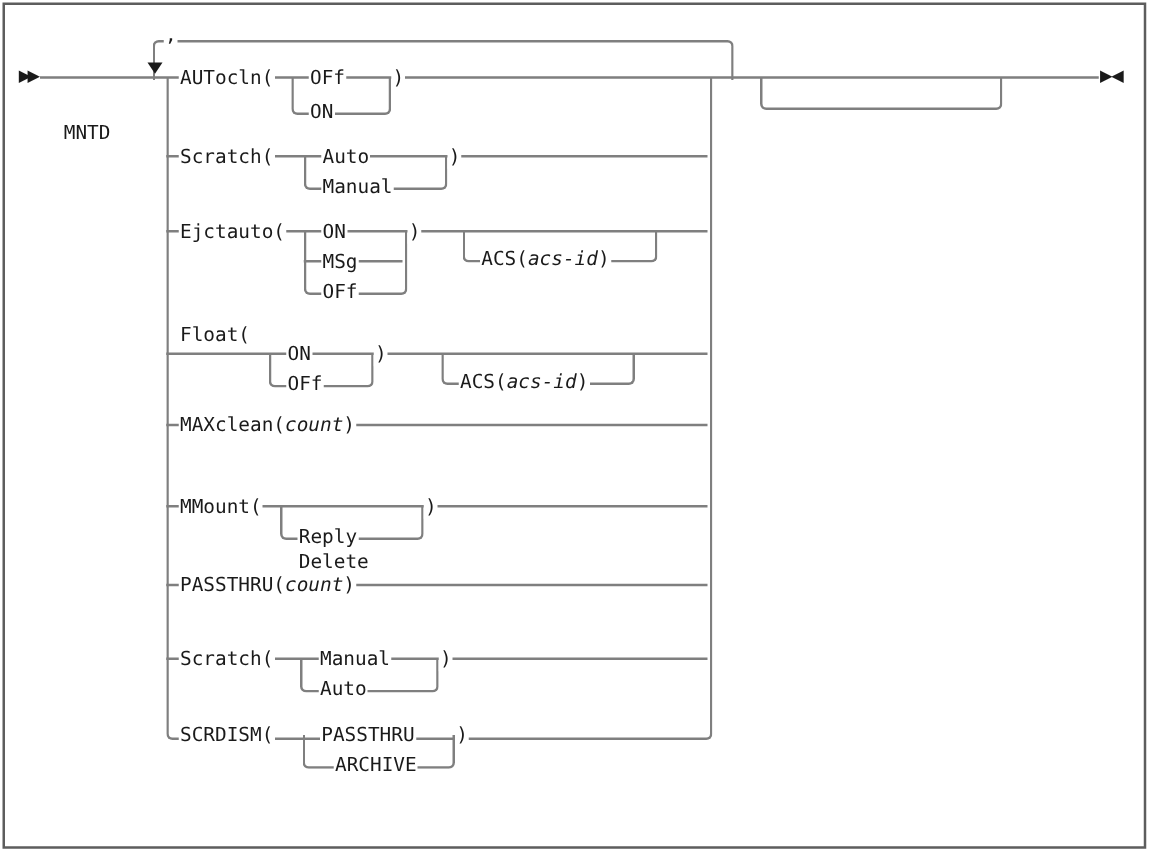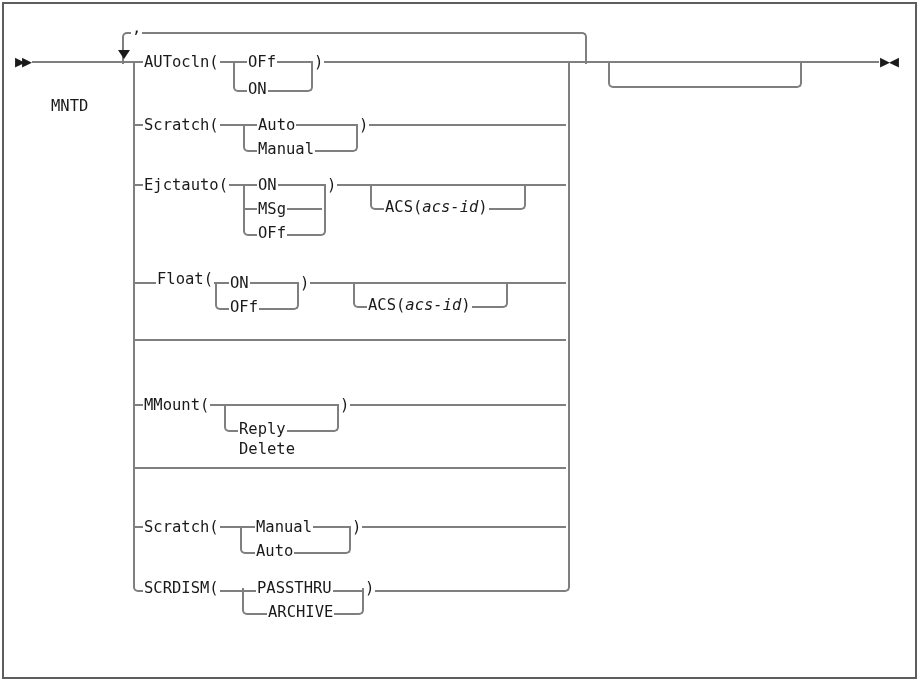--- a/index.html
+++ b/index.html
@@ -65,35 +65,37 @@
   <span class="txt" style="left:143px;top:175px;">Ejctauto(</span>
   <div class="bracket" style="left:243px;top:185px;width:79px;height:49px;"></div>
   <div class="h" style="left:243px;top:208px;width:79px;"></div>
   <span class="txt" style="left:257px;top:175px;">ON</span>
   <span class="txt" style="left:257px;top:199px;">MSg</span>
   <span class="txt" style="left:257px;top:223px;">OFf</span>
   <span class="txt" style="left:326px;top:175px;">)</span>
   <div class="bracket" style="left:370px;top:185px;width:152px;height:23px;"></div>
   <span class="txt" style="left:384px;top:197px;"><span>ACS(</span><span class="it">acs-id</span><span>)</span></span>
 
-  <span class="txt" style="left:143px;top:269px;margin-left:13px;">Float(</span>
+  <span class="txt" style="left:143px;top:258px;">Float(</span>
   <div class="bracket" style="left:215px;top:283px;width:80px;height:25px;"></div>
   <span class="txt" style="left:229px;top:273px;">ON</span>
   <span class="txt" style="left:229px;top:297px;">OFf</span>
   <span class="txt" style="left:299px;top:273px;">)</span>
   <div class="bracket" style="left:353px;top:283px;width:151px;height:23px;"></div>
   <span class="txt" style="left:367px;top:295px;"><span>ACS(</span><span class="it">acs-id</span><span>)</span></span>
 
+  <span class="txt" style="left:143px;top:330px;"><span>MAXclean(</span><span class="it">count</span><span>)</span></span>
 
   <span class="txt" style="left:143px;top:395px;text-align:right;">MMount(</span>
   <div class="bracket" style="left:224px;top:405px;width:111px;height:25px;"></div>
   <span class="txt" style="left:238px;top:395px;margin-top:44px;">Delete</span>
   <span class="txt" style="left:238px;top:419px;">Reply</span>
   <span class="txt" style="left:339px;top:395px;">)</span>
 
+  <span class="txt" style="left:143px;top:458px;"><span>PASSTHRU(</span><span class="it">count</span><span>)</span></span>
 
   <span class="txt" style="left:143px;top:517px;text-align:right;">Scratch(</span>
   <div class="bracket" style="left:240px;top:527px;width:107px;height:25px;"></div>
   <span class="txt" style="left:255px;top:517px;">Manual</span>
   <span class="txt" style="left:255px;top:541px;">Auto</span>
   <span class="txt" style="left:351px;top:517px;">)</span>
 
   <span class="txt" style="left:143px;top:578px;">SCRDISM(</span>
   <div class="bracket" style="left:242px;top:588px;width:118px;height:25px;"></div>
   <span class="txt" style="left:256px;top:578px;">PASSTHRU</span>

